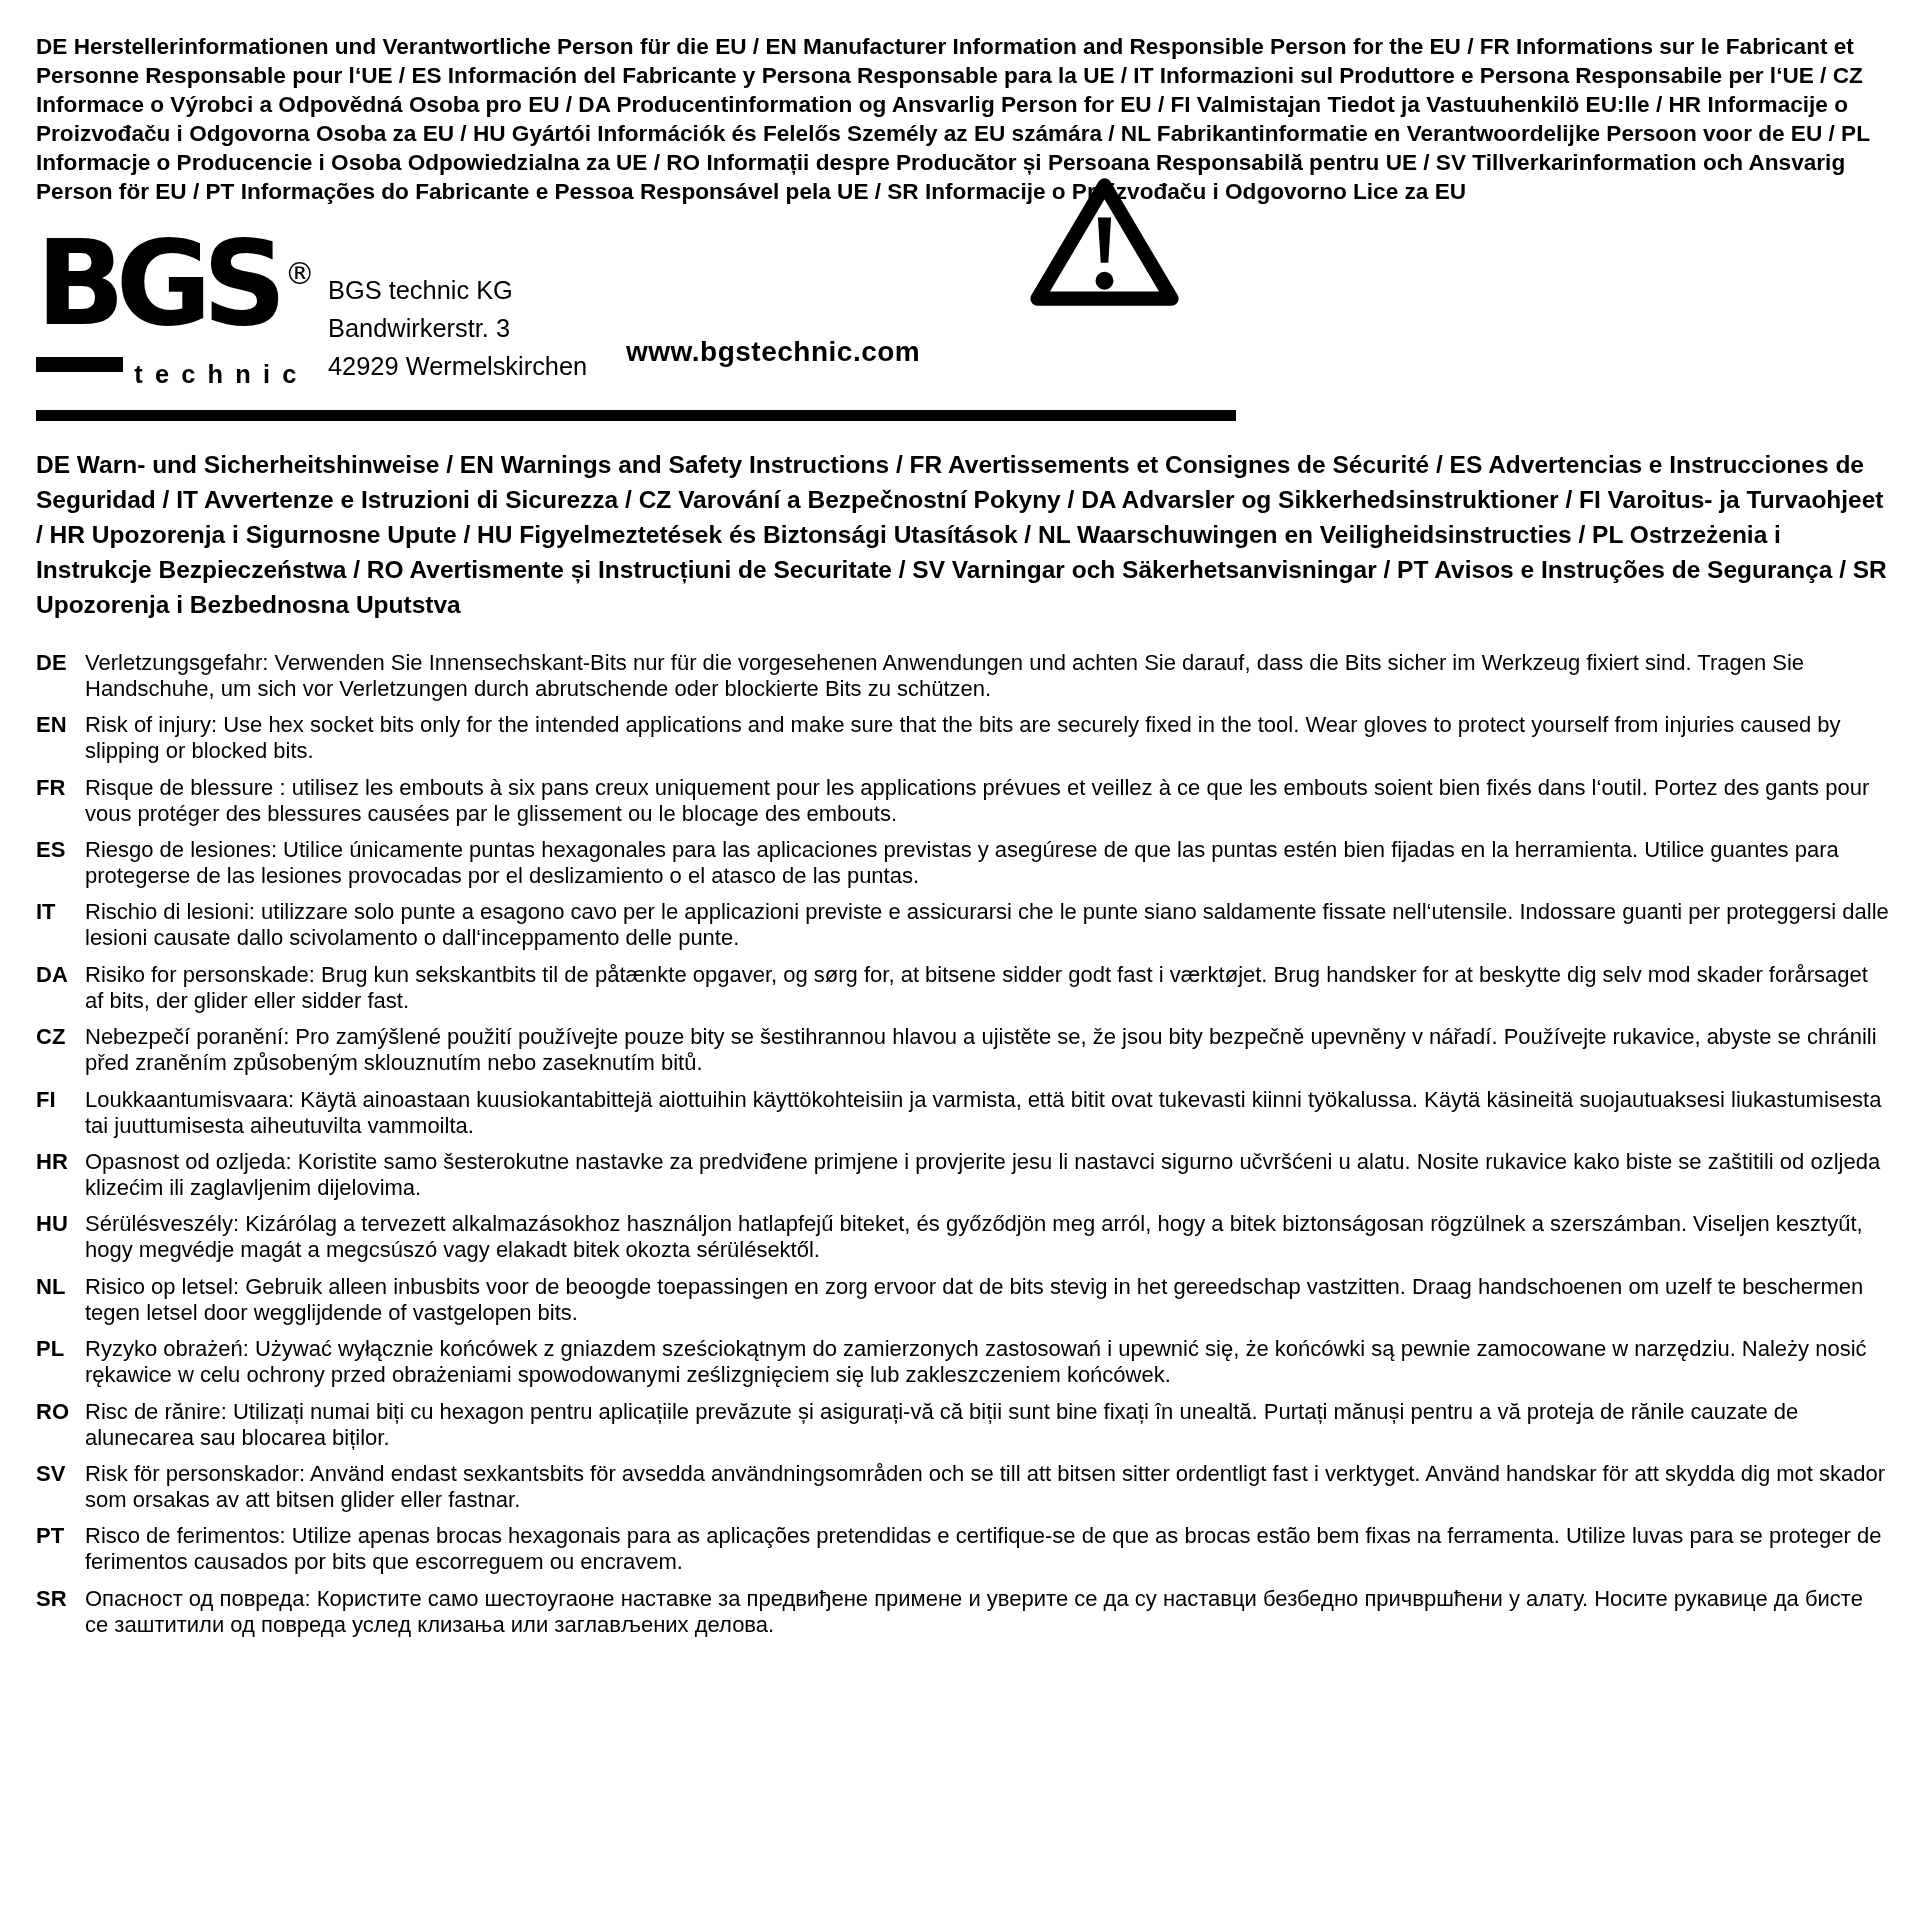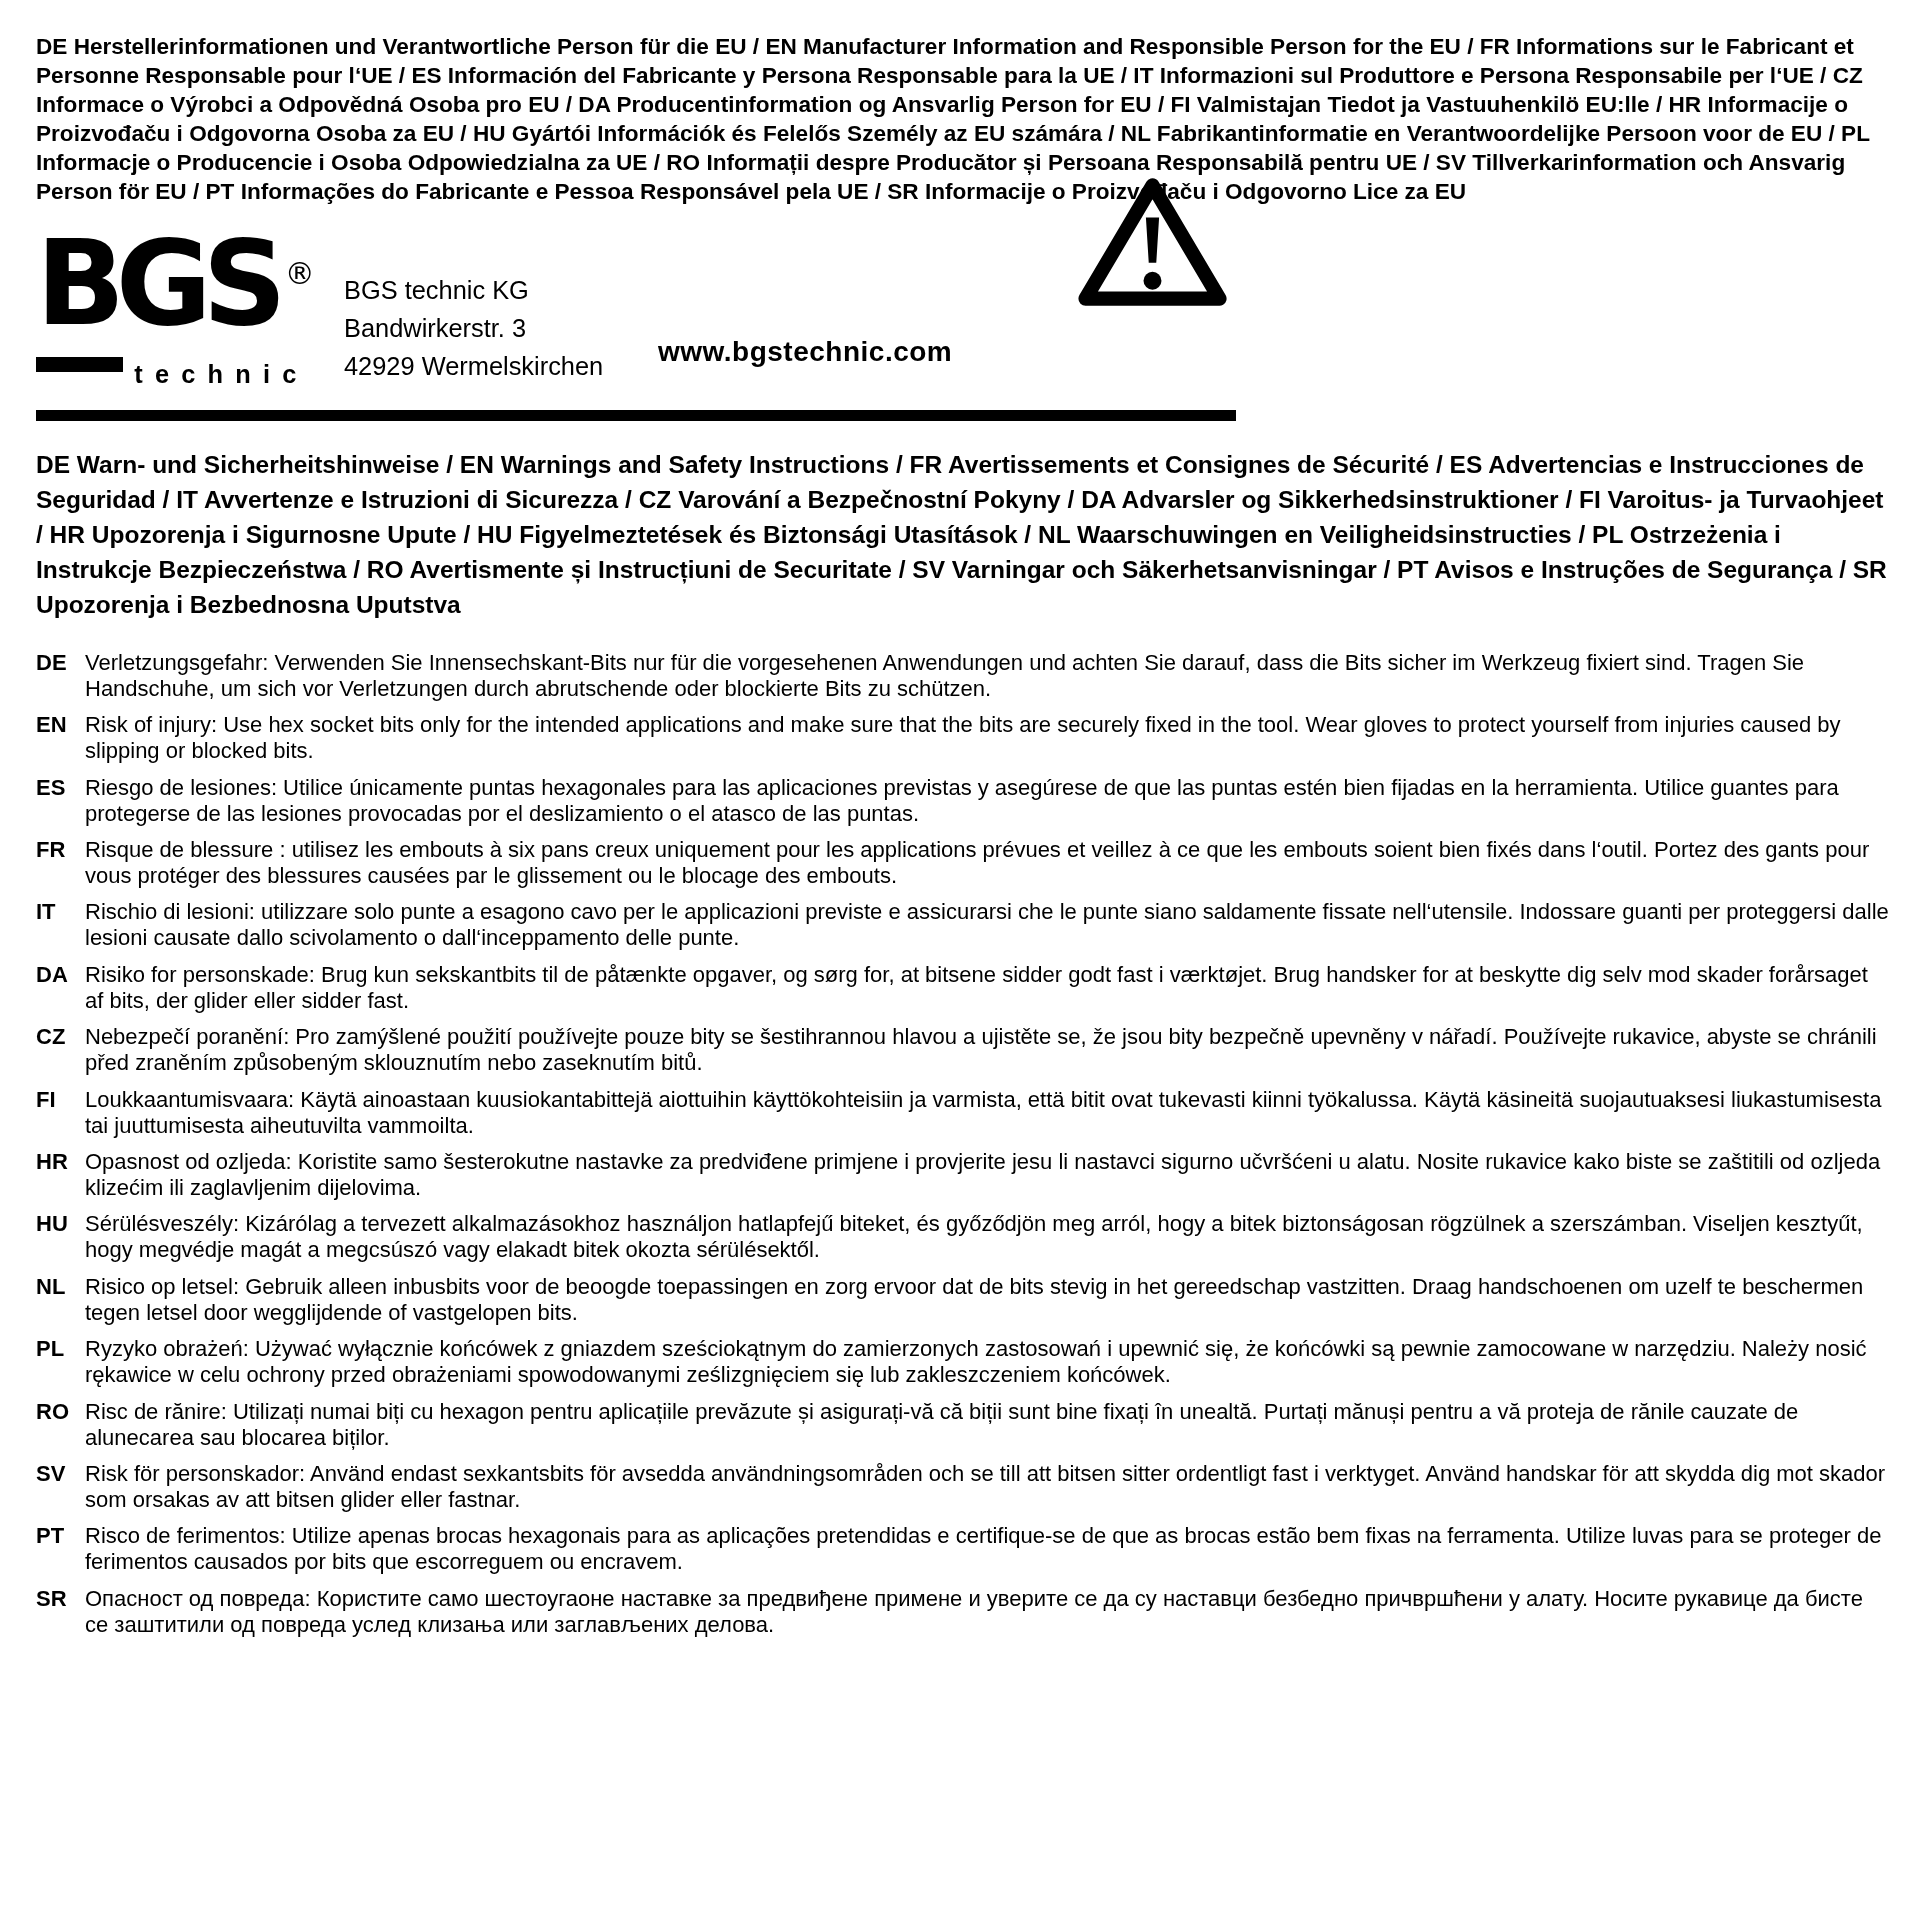--- a/index.html
+++ b/index.html
@@ -7,21 +7,21 @@
   body {
     width: 1928px; height: 1928px;
     background: #ffffff; color: #000000;
     font-family: "Liberation Sans", "DejaVu Sans", sans-serif;
     overflow: hidden;
   }
   .top-header {
     margin: 32px 36px 0;
     font-size: 22.6px; line-height: 29px; font-weight: 700;
   }
-  .company { margin: 24.5px 36px 0; display: flex; align-items: flex-start; gap: 16px; }
+  .company { margin: 24.5px 36px 0; display: flex; align-items: flex-start; }
   .logo { width: 292px; }
   .logo-word {
     font-family: "DejaVu Sans", sans-serif;
     font-weight: 800; font-size: 117px; line-height: 0.9;
     letter-spacing: -9.4px; white-space: nowrap;
   }
   .logo-reg { font-size: 30px; vertical-align: super; letter-spacing: 0; margin-left: 7.5px; font-weight: 400; }
   .logo-bottom { display: flex; align-items: center; margin-top: 3.8px; }
   .logo-bar { width: 87px; height: 15px; background: #000; margin-right: 11.3px; }
   .logo-technic { font-weight: 700; font-size: 25.4px; letter-spacing: 12.2px; white-space: nowrap; margin-top: 20px; }
@@ -86,26 +86,26 @@
 
   <div class="warning-item">
       <div class="warning-code">DE</div>
       <div class="warning-text">Verletzungsgefahr: Verwenden Sie Innensechskant-Bits nur für die vorgesehenen Anwendungen und achten Sie darauf, dass die Bits sicher im Werkzeug fixiert sind. Tragen Sie Handschuhe, um sich vor Verletzungen durch abrutschende oder blockierte Bits zu schützen.</div>
     </div>
       <div class="warning-item">
       <div class="warning-code">EN</div>
       <div class="warning-text">Risk of injury: Use hex socket bits only for the intended applications and make sure that the bits are securely fixed in the tool. Wear gloves to protect yourself from injuries caused by slipping or blocked bits.</div>
     </div>
       <div class="warning-item">
+      <div class="warning-code">FR</div>
+      <div class="warning-text">Risque de blessure : utilisez les embouts à six pans creux uniquement pour les applications prévues et veillez à ce que les embouts soient bien fixés dans l‘outil. Portez des gants pour vous protéger des blessures causées par le glissement ou le blocage des embouts.</div>
+    </div>
+      <div class="warning-item">
       <div class="warning-code">ES</div>
       <div class="warning-text">Riesgo de lesiones: Utilice únicamente puntas hexagonales para las aplicaciones previstas y asegúrese de que las puntas estén bien fijadas en la herramienta. Utilice guantes para protegerse de las lesiones provocadas por el deslizamiento o el atasco de las puntas.</div>
-    </div>
-      <div class="warning-item">
-      <div class="warning-code">FR</div>
-      <div class="warning-text">Risque de blessure : utilisez les embouts à six pans creux uniquement pour les applications prévues et veillez à ce que les embouts soient bien fixés dans l‘outil. Portez des gants pour vous protéger des blessures causées par le glissement ou le blocage des embouts.</div>
     </div>
       <div class="warning-item">
       <div class="warning-code">IT</div>
       <div class="warning-text">Rischio di lesioni: utilizzare solo punte a esagono cavo per le applicazioni previste e assicurarsi che le punte siano saldamente fissate nell‘utensile. Indossare guanti per proteggersi dalle lesioni causate dallo scivolamento o dall‘inceppamento delle punte.</div>
     </div>
       <div class="warning-item">
       <div class="warning-code">DA</div>
       <div class="warning-text">Risiko for personskade: Brug kun sekskantbits til de påtænkte opgaver, og sørg for, at bitsene sidder godt fast i værktøjet. Brug handsker for at beskytte dig selv mod skader forårsaget af bits, der glider eller sidder fast.</div>
     </div>
       <div class="warning-item">

